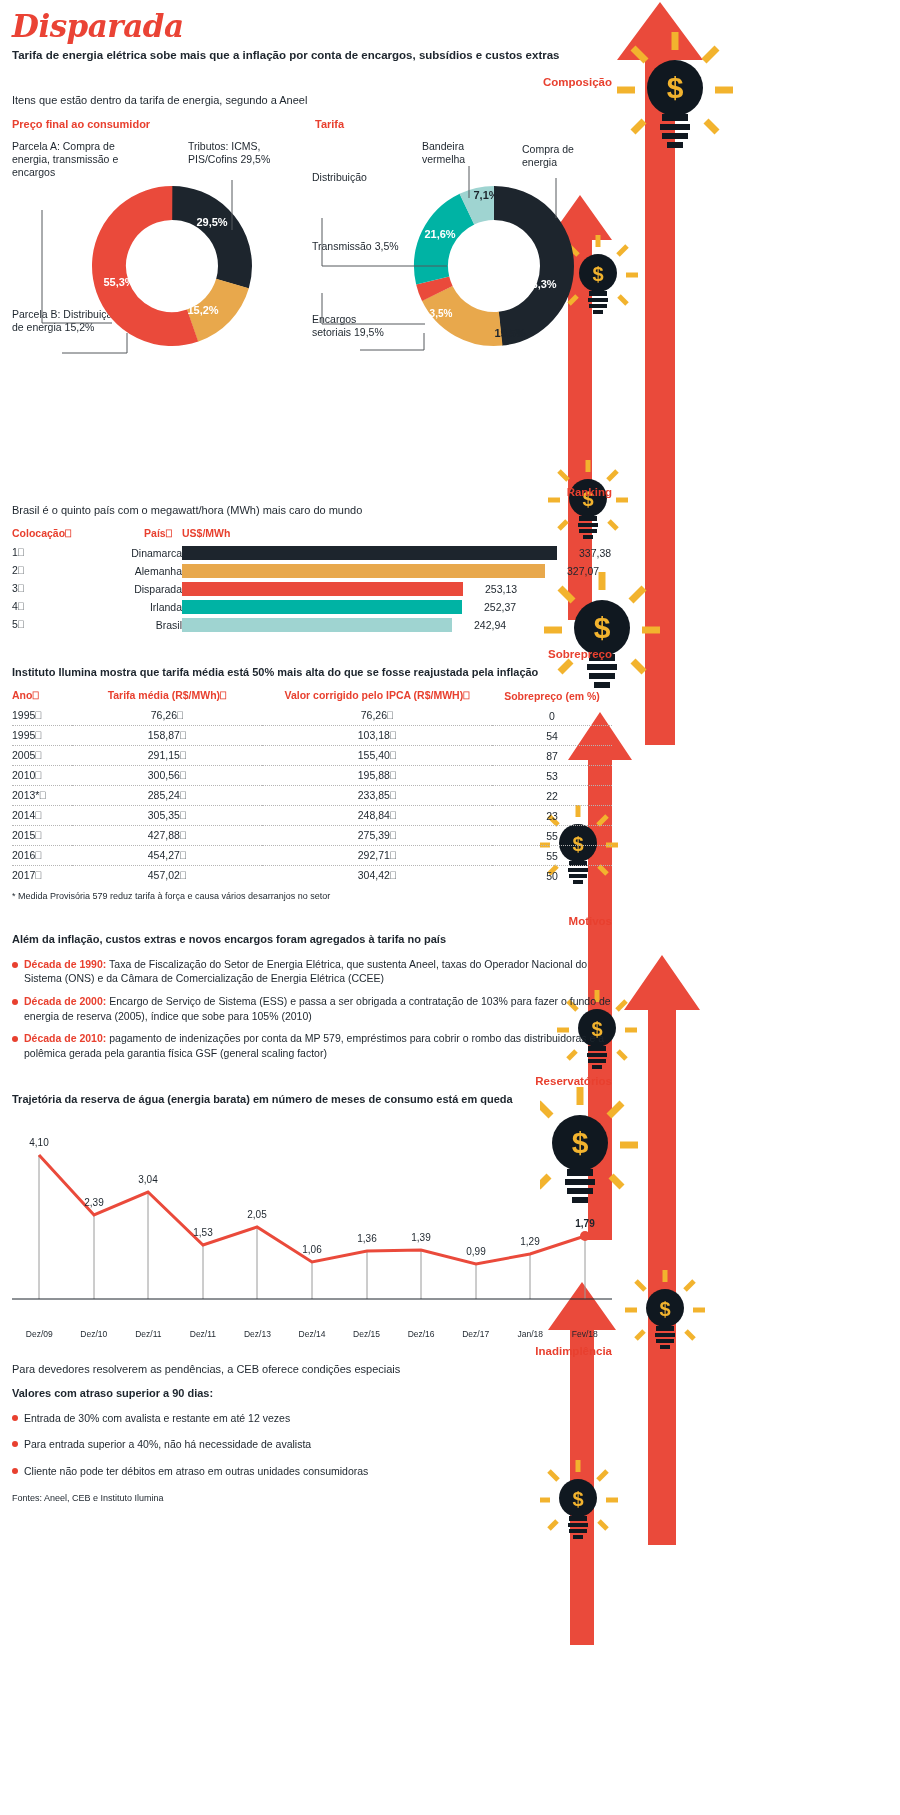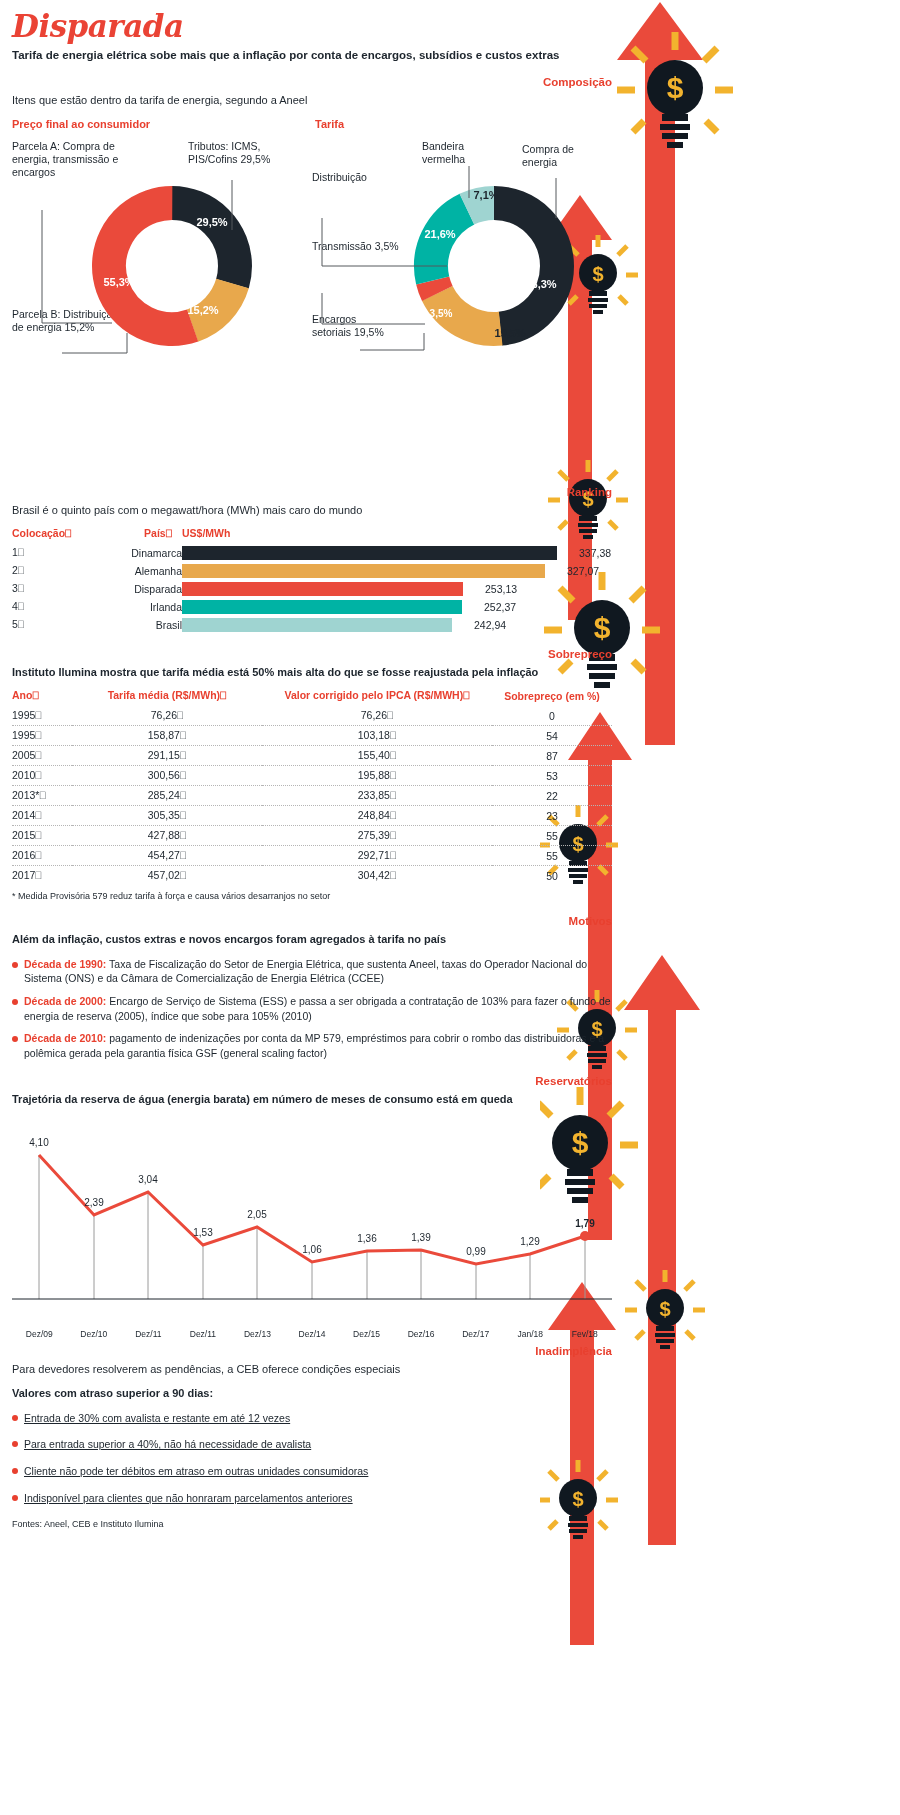--- a/index.html
+++ b/index.html
@@ -92,21 +92,21 @@
   table.over td.d { text-align:center; }
   .footnote { font-size:9px; color:#1d252d; margin-top:6px; }
 
   
   .bullet { font-size:10.5px; line-height:1.4; margin:0 0 8px 0; position:relative; padding-left:12px; }
   .bullet::before {
     content:""; position:absolute; left:0; top:5px;
     width:6px; height:6px; border-radius:50%; background:#e8402f;
   }
   .bullet b { color:#e8402f; }
-  .bullet2 { font-size:10.5px; line-height:1.4; margin:0 0 12px 0; position:relative; padding-left:12px;text-decoration:underline; }
+  .bullet2 { font-size:10.5px; line-height:1.4; margin:0 0 12px 0; position:relative; padding-left:12px; }
   .bullet2::before {
     content:""; position:absolute; left:0; top:4px;
     width:6px; height:6px; border-radius:50%; background:#e8402f;
   }
 
   
   .linechart { position:relative; width:600px; height:215px; }
   .xlabels { display:flex; width:600px; font-size:8.5px; color:#1d252d;margin-top:9px; }
   .xlabels span { flex:1; text-align:center; }
 
@@ -492,19 +492,18 @@
     </div>
 
     <div class="block" style="margin-top:14px;">
       <div class="sec-title">Inadimplência</div>
       <div class="sec-sub">Para devedores resolverem as pendências, a CEB oferece condições especiais</div>
       <div class="sec-sub bold">Valores com atraso superior a 90 dias:</div>
       <div>
           <p class="bullet2">Entrada de 30% com avalista e restante em até 12 vezes</p>
           <p class="bullet2">Para entrada superior a 40%, não há necessidade de avalista</p>
           <p class="bullet2">Cliente não pode ter débitos em atraso em outras unidades consumidoras</p>
-          <p class="bullet2">Indisponível para clientes que não honraram parcelamentos anteriores</p>
         </div>
     </div>
 
     <div class="sources">Fontes: Aneel, CEB e Instituto Ilumina</div>
   </div>
 </div>
 
 </body></html>

